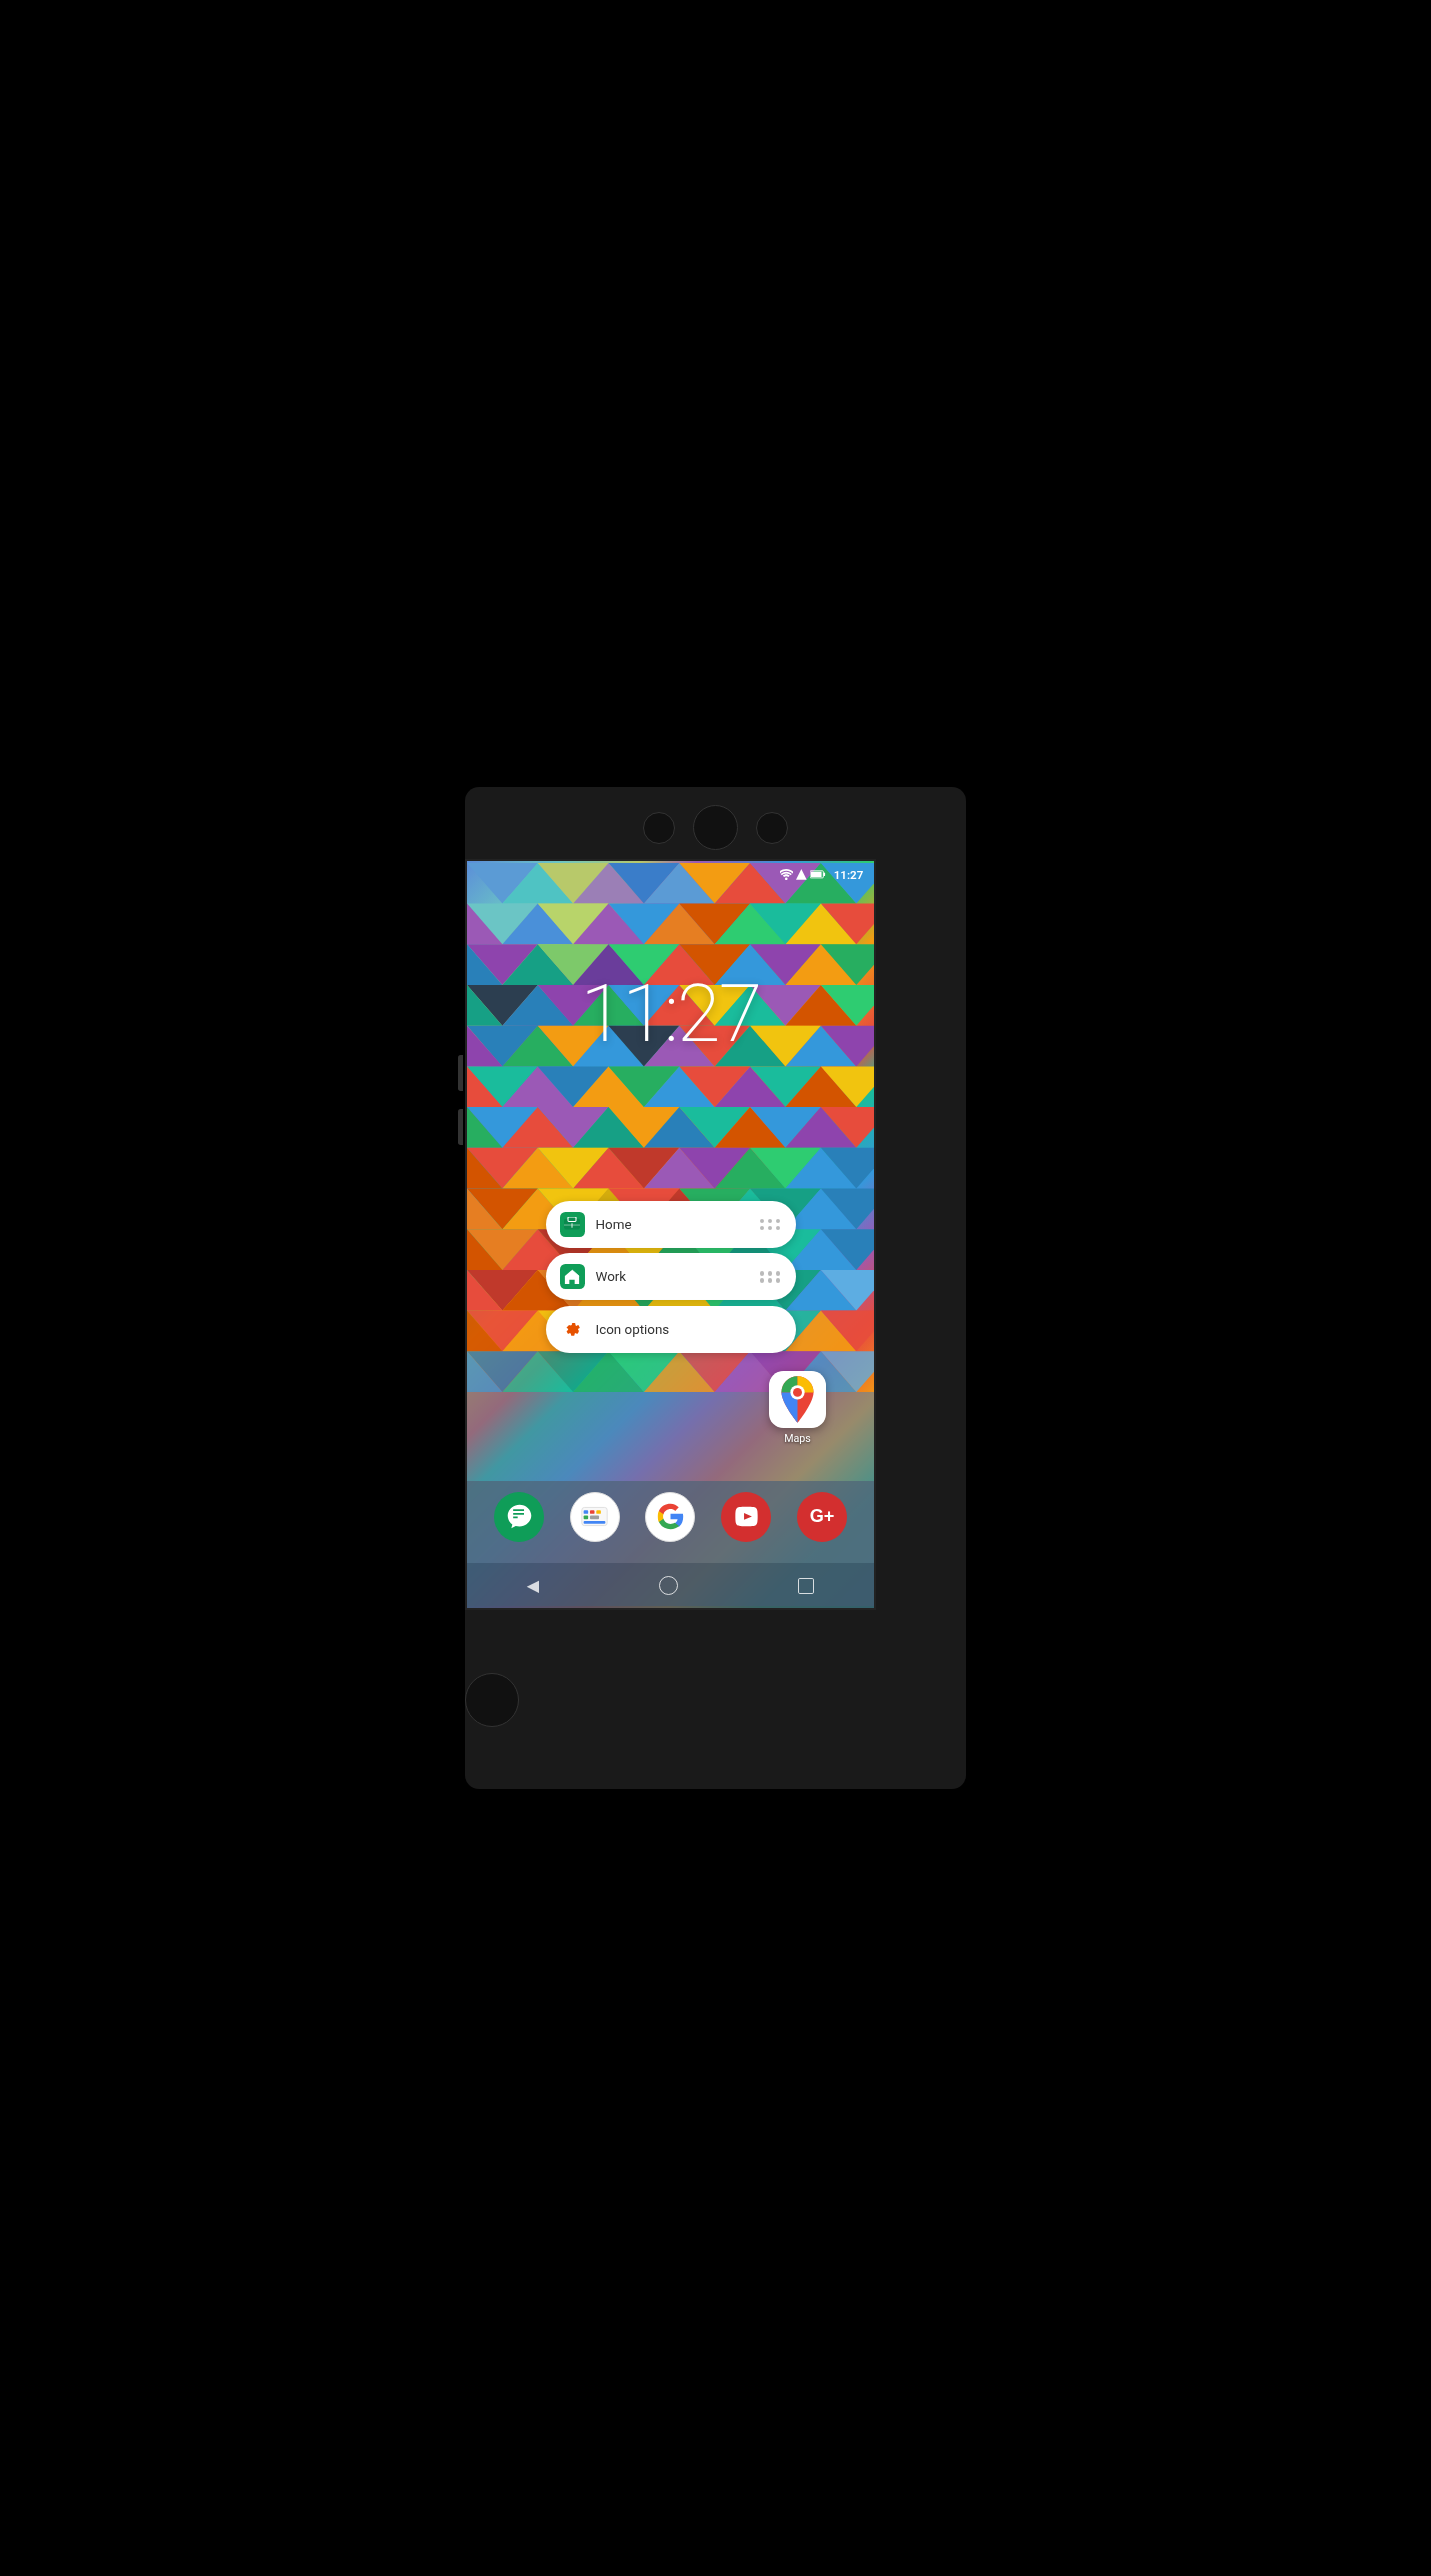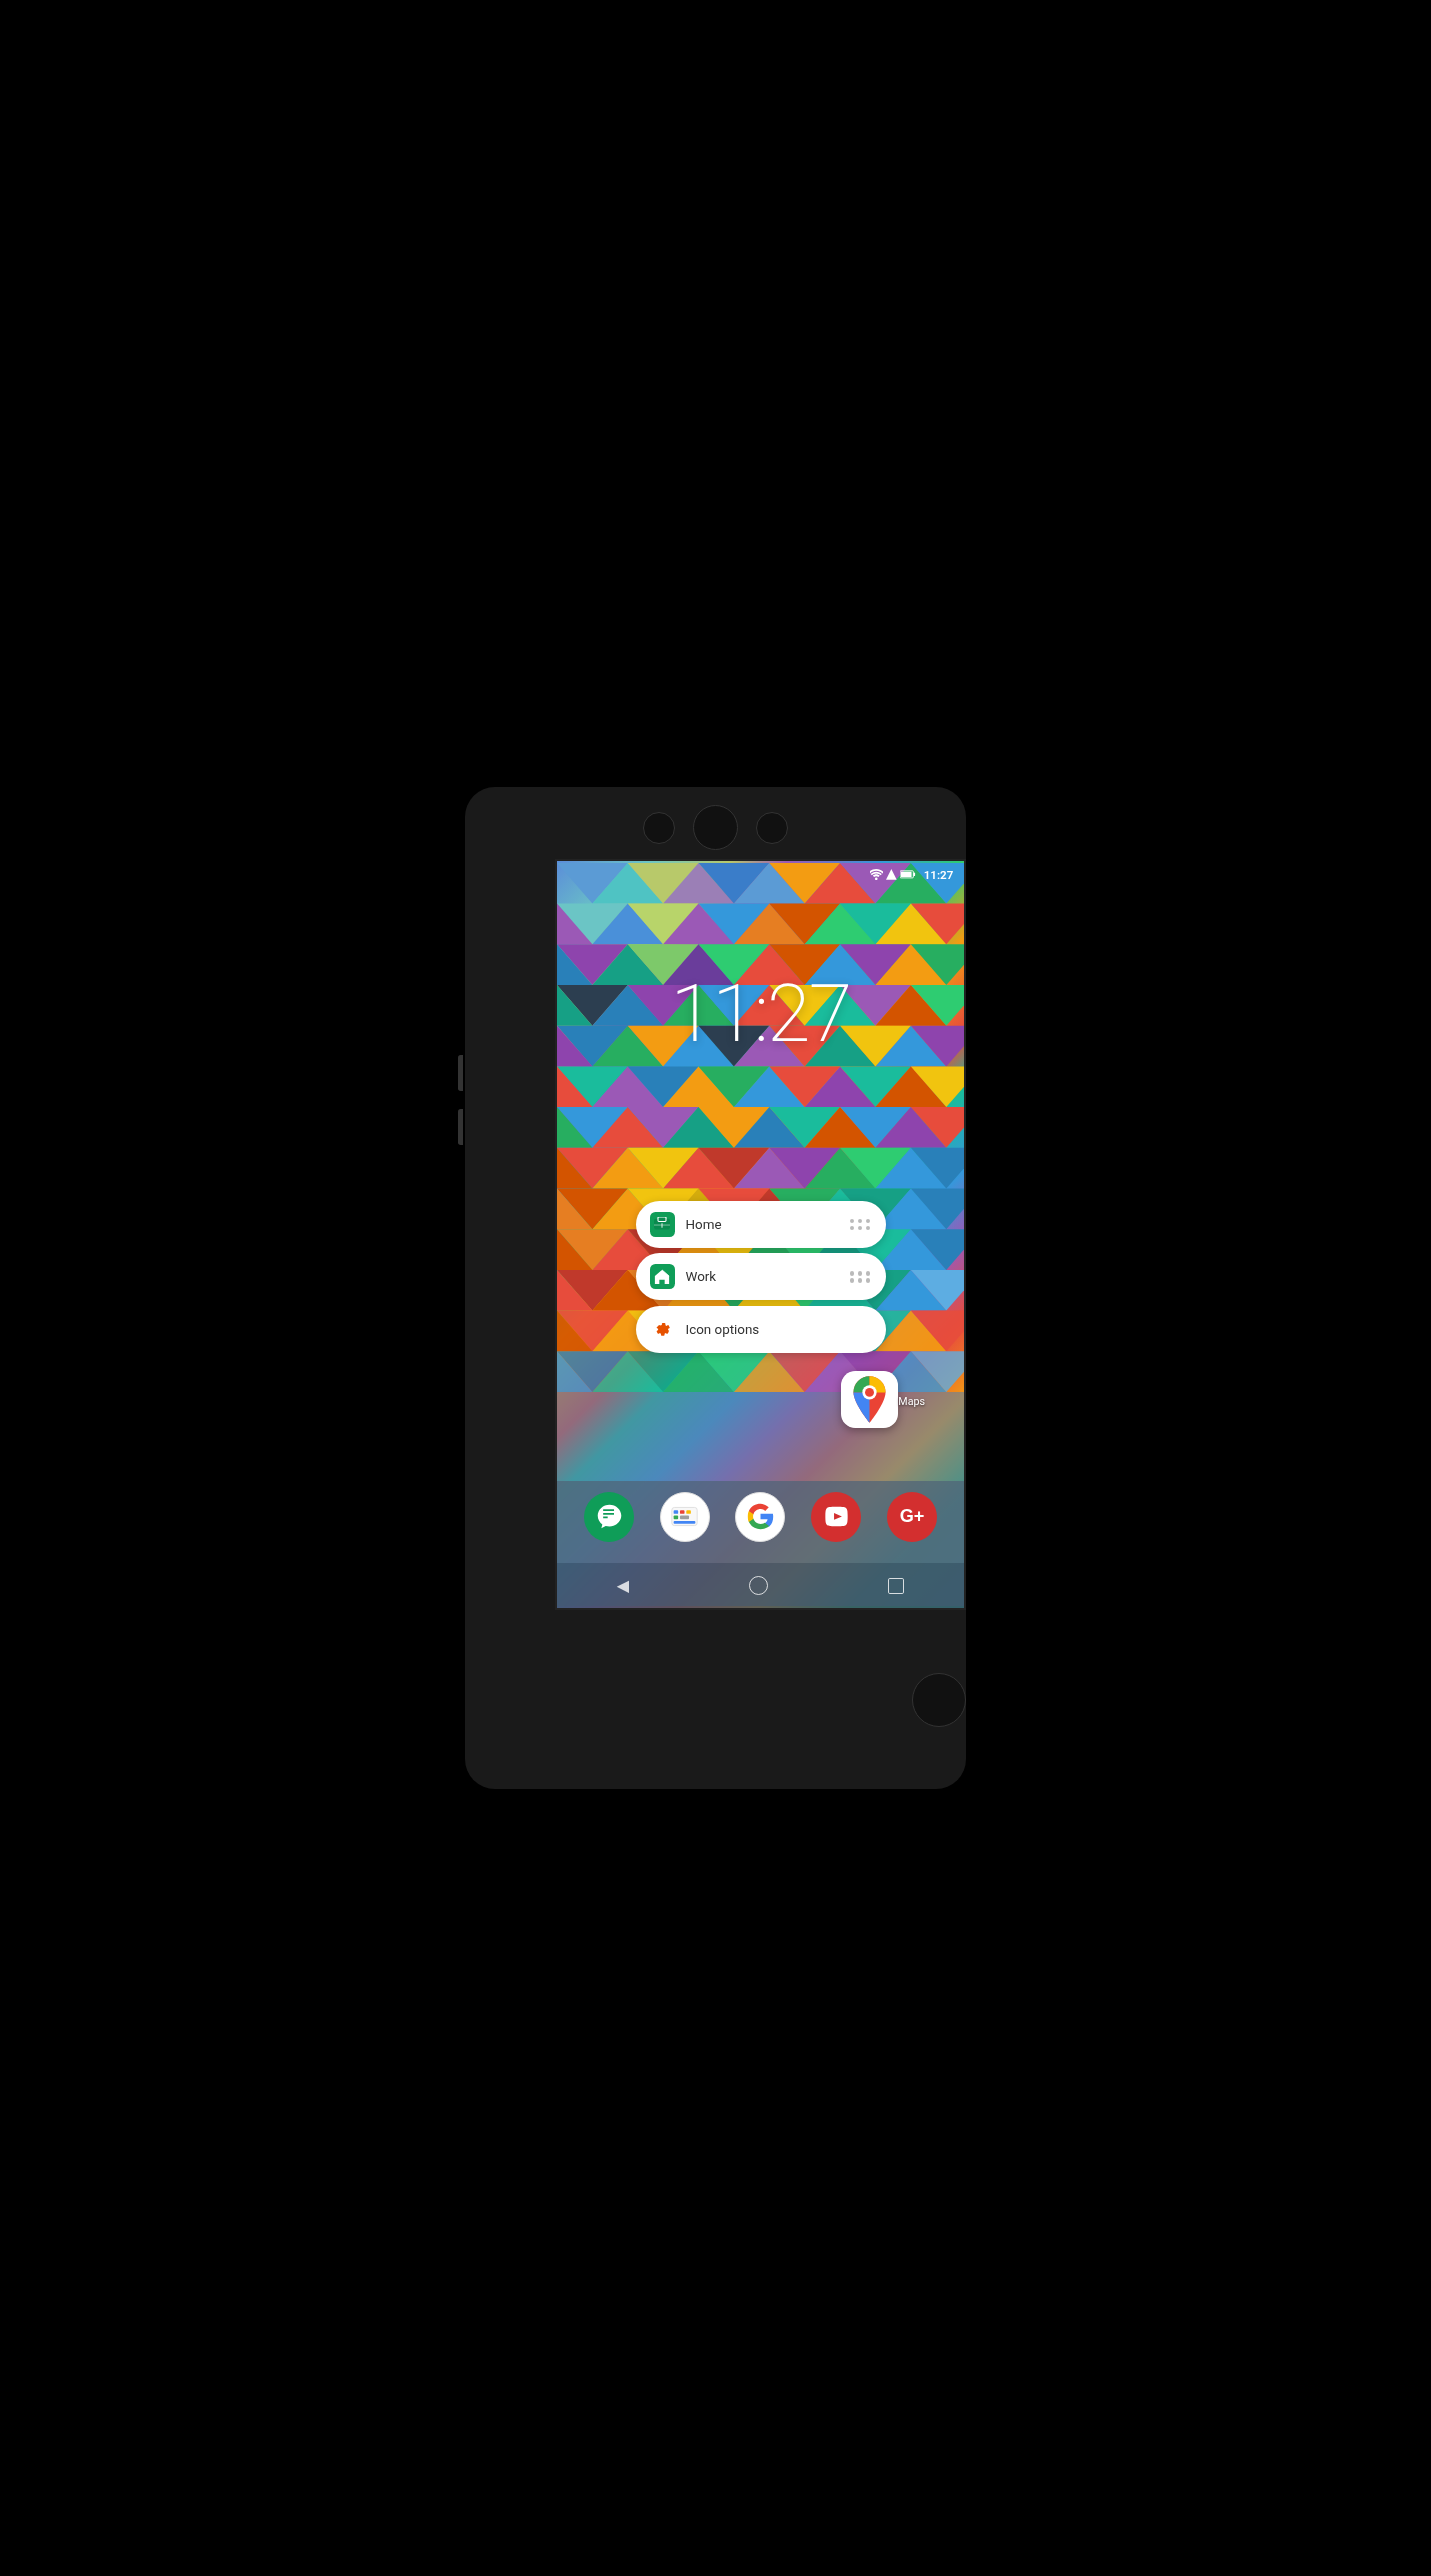--- a/index.html
+++ b/index.html
@@ -9,26 +9,26 @@
       justify-content: center;
       align-items: center;
       min-height: 100vh;
       font-family: 'Roboto', Arial, sans-serif;
     }
 
     .phone-outer {
       width: 501px;
       height: 1002px;
       background: #1a1a1a;
-      border-radius: 30px;
+      border-radius: 14px;
       position: relative;
       box-shadow: 0 0 54px rgba(0,0,0,0.8);
       display: flex;
       flex-direction: column;
-      align-items: flex-end;
+      align-items: flex-start;
     }
 
     
     .phone-top-bar {
       width: 100%;
       height: 72px;
       display: flex;
       align-items: center;
       justify-content: center;
       gap: 18px;
@@ -197,23 +197,23 @@
       width: 4.5px;
       height: 4.5px;
       background: #555;
       border-radius: 50%;
     }
 
     
     .maps-icon-container {
       position: absolute;
       top: 510px;
-      right: 39px;
-      display: flex;
-      flex-direction: row;
+      right: 48px;
+      display: flex;
+      flex-direction: column;
       align-items: center;
       z-index: 15;
     }
 
     .maps-app-icon {
       width: 57px;
       height: 57px;
       border-radius: 14.3px;
       overflow: hidden;
       box-shadow: 0 2.7px 9px rgba(0,0,0,0.3);

